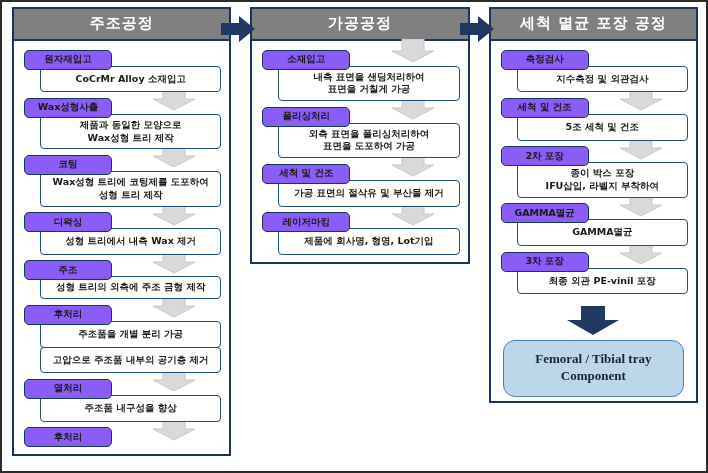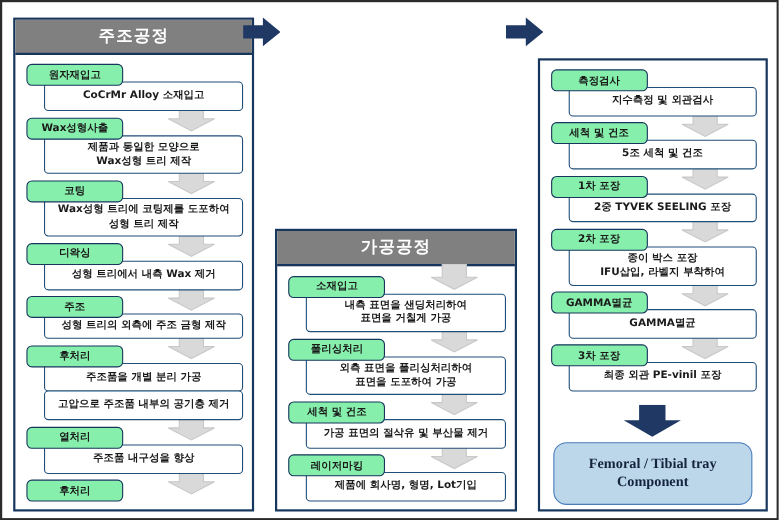--- a/index.html
+++ b/index.html
@@ -19,21 +19,21 @@
     height: 473px;
     box-sizing: border-box;
     background: #ffffff;
     border: 2px solid #2b2b2b;
     overflow: hidden;
   }
   .columns {
     display: flex;
     height: 100%;
     box-sizing: border-box;
-    align-items: flex-end;
+    align-items: flex-start;
   }
   .column {
     position: relative;
     box-sizing: border-box;
     display: flex;
     flex-direction: column;
   }
   .col-1 { width: 236px; padding: 5px 6px 6px 10px; }
   .col-2 { width: 236px; padding: 5px 6px 6px 10px; }
   .col-3 { width: 228px; padding: 5px 8px 6px 10px; }
@@ -73,21 +73,21 @@
   
   .step {
     position: relative;
     margin-bottom: 3px;
   }
   .step-label {
     position: relative;
     z-index: 3;
     display: inline-block;
     min-width: 88px;
-    background: #86efac;
+    background: #8b5cf6;
     border: 1.5px solid #17365d;
     border-radius: 5px;
     font-size: 9.5px;
     font-weight: bold;
     color: #1a1a1a;
     text-align: center;
     padding: 2.5px 9px;
     margin-left: 4px;
     box-sizing: border-box;
     white-space: nowrap;
@@ -266,37 +266,31 @@
                 <span class="ln">제품에 회사명, 형명, Lot기입</span>
               </div></div>
           </div>
       </div>
     </div>
 
     <div class="col-divider"></div>
 
     <div class="column col-3">
       <div class="panel">
+        <div class="panel-header">세척 멸균 포장 공정</div>
         <div class="panel-body" id="body-2">
             <div class="step"><div class="step-label">측정검사</div><div class="step-desc">
                 <span class="ln">지수측정 및 외관검사</span>
               </div></div>
             <div class="step"><div class="step-label">세척 및 건조</div><div class="connector">
                 <svg viewBox="0 0 46 24" width="46" height="24" aria-hidden="true">
                   <polygon points="12,0 34,0 34,12 44,12 23,23 2,12 12,12" fill="#d9d9d9" stroke="#c8c8c8" stroke-width="1"></polygon>
                 </svg>
               </div><div class="step-desc">
                 <span class="ln">5조 세척 및 건조</span>
-              </div></div>
-            <div class="step"><div class="step-label">1차 포장</div><div class="connector">
-                <svg viewBox="0 0 46 24" width="46" height="24" aria-hidden="true">
-                  <polygon points="12,0 34,0 34,12 44,12 23,23 2,12 12,12" fill="#d9d9d9" stroke="#c8c8c8" stroke-width="1"></polygon>
-                </svg>
-              </div><div class="step-desc">
-                <span class="ln">2중 TYVEK SEELING 포장</span>
               </div></div>
             <div class="step"><div class="step-label">2차 포장</div><div class="connector">
                 <svg viewBox="0 0 46 24" width="46" height="24" aria-hidden="true">
                   <polygon points="12,0 34,0 34,12 44,12 23,23 2,12 12,12" fill="#d9d9d9" stroke="#c8c8c8" stroke-width="1"></polygon>
                 </svg>
               </div><div class="step-desc two-line">
                 <span class="ln">종이 박스 포장</span>
                 <span class="ln">IFU삽입, 라벨지 부착하여</span>
               </div></div>
             <div class="step"><div class="step-label">GAMMA멸균</div><div class="connector">

